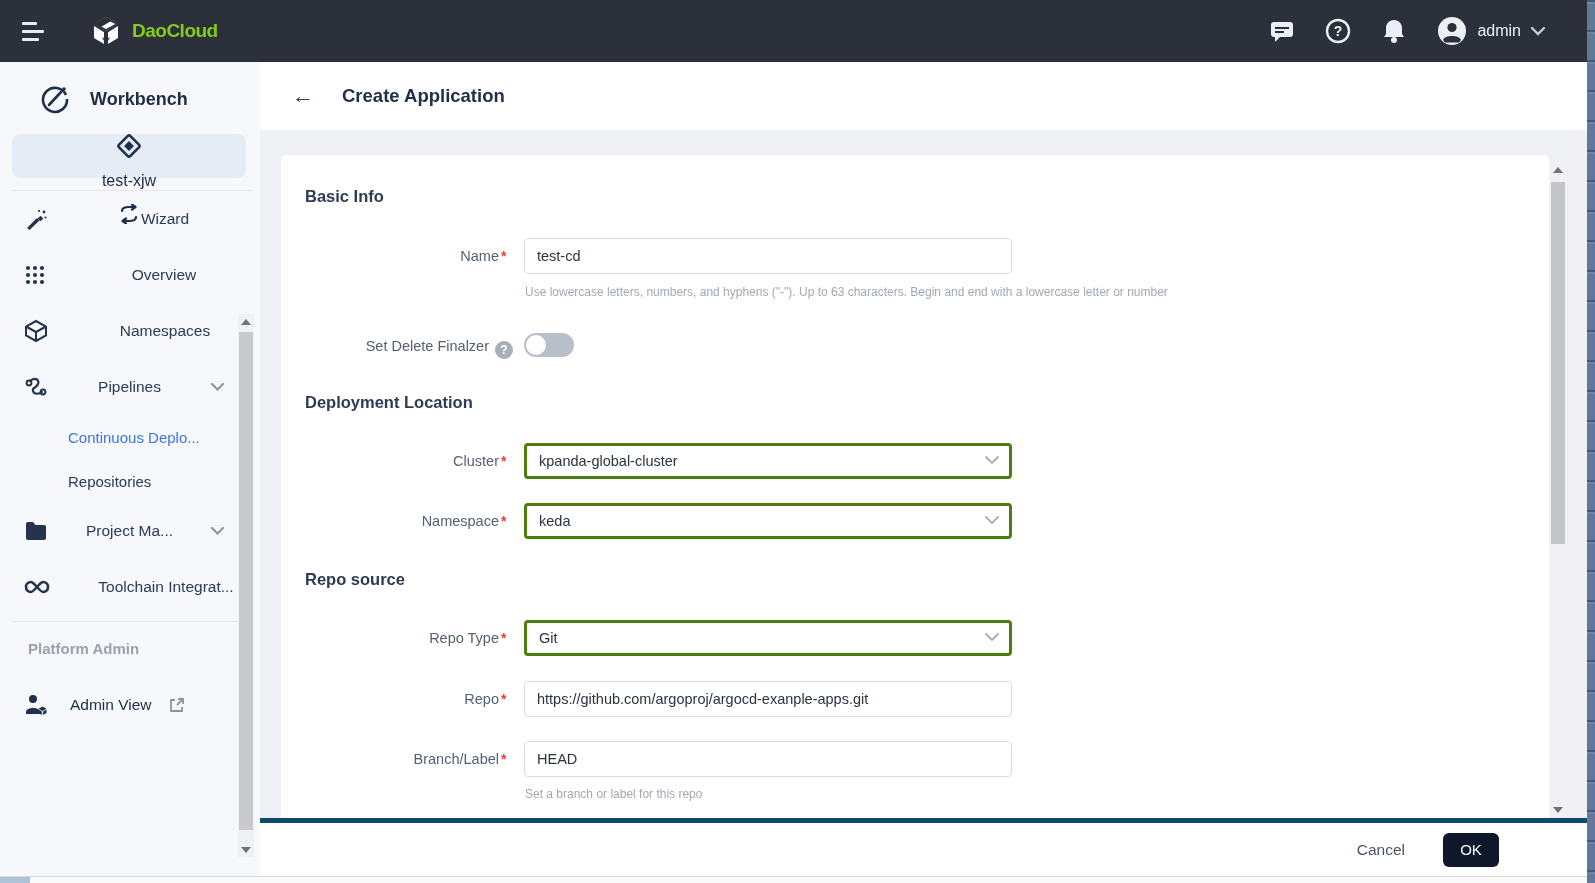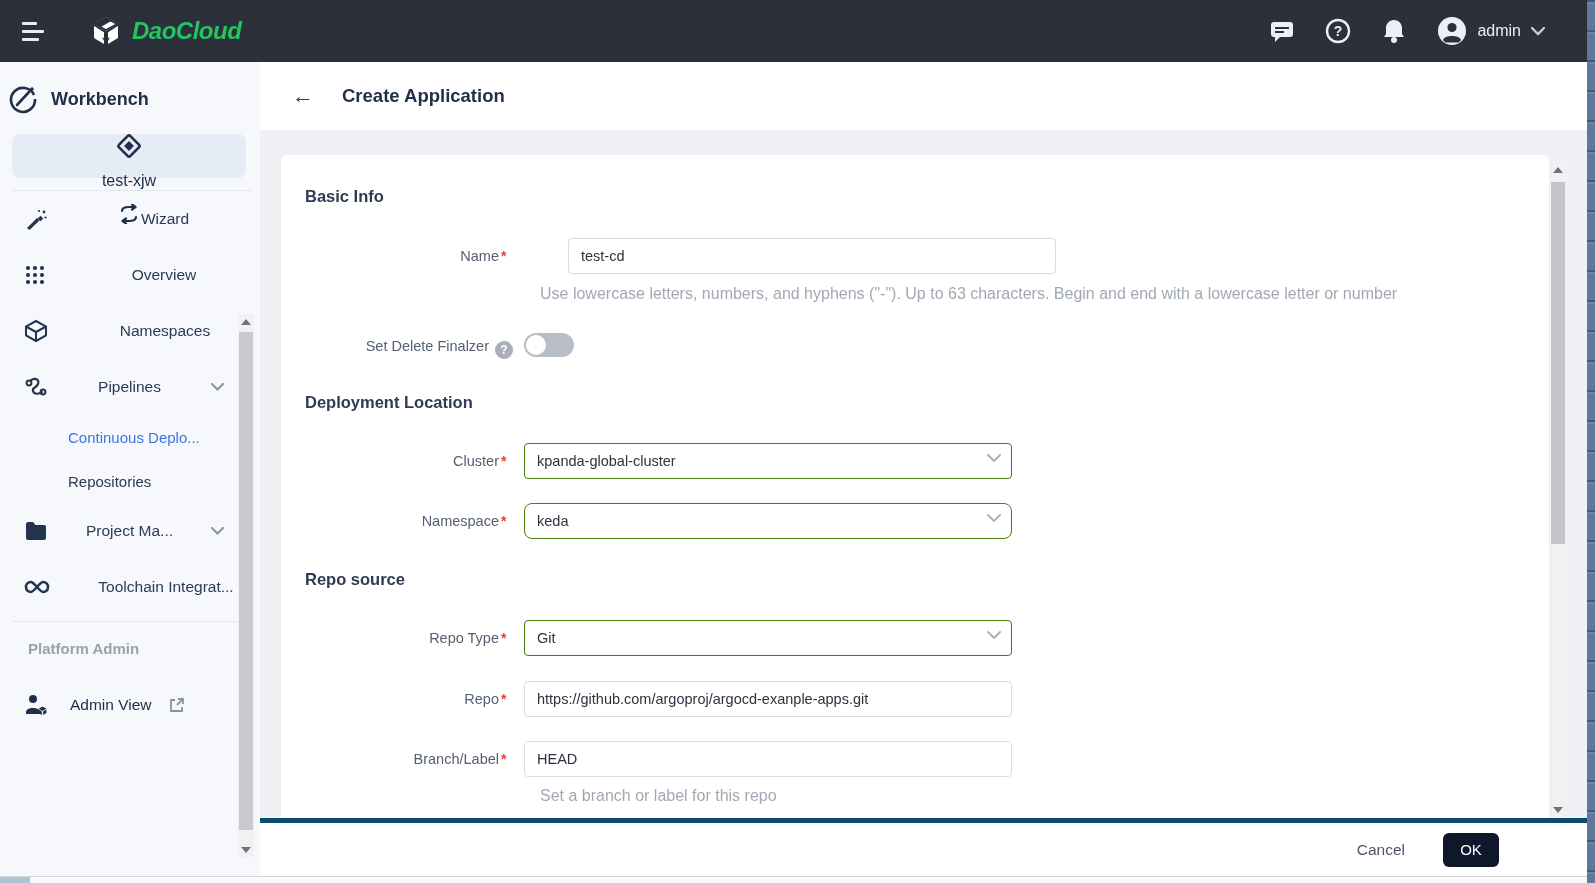--- a/index.html
+++ b/index.html
@@ -13,32 +13,32 @@
   .topbar {
     position:absolute; left:0; top:0; width:1595px; height:62px;
     background:#2b303b; display:flex; align-items:center; z-index:30;
   }
   .hamburger { margin-left:22px; width:26px; height:20px; display:flex; flex-direction:column; justify-content:center; gap:5px; cursor:pointer; }
   .hamburger span { height:3px; background:#e9ecf2; border-radius:1px; }
   .hamburger span:nth-child(1){ width:15px; }
   .hamburger span:nth-child(2){ width:22px; }
   .hamburger span:nth-child(3){ width:17px; }
   .brand { display:flex; align-items:center; gap:10px; margin-left:42px; }
-  .brand-name { color:#22c55e; font-size:24px; font-weight:700; letter-spacing:-0.5px;font-style:italic; }
+  .brand-name { color:#84cc16; font-size:19px; font-weight:700; letter-spacing:-0.5px; }
   .topbar-right { margin-left:auto; display:flex; align-items:center; gap:30px; margin-right:50px; }
   .tb-icon { width:26px; height:26px; display:flex; align-items:center; justify-content:center; cursor:pointer; }
   .user { display:flex; align-items:center; gap:10px; cursor:pointer; }
   .user-name { color:#eceff5; font-size:16px; }
 
   
   .sidebar {
     position:absolute; left:0; top:62px; width:260px; height:814px;
     background:#f7f8fb; z-index:20;
   }
-  .wb-header { display:flex; align-items:center; gap:13px; padding:22px 0 18px 8px; }
+  .wb-header { display:flex; align-items:center; gap:20px; padding:22px 0 18px 40px; }
   .wb-title { font-size:18px; font-weight:700; color:#1f2d47; }
   .ws-selector {
     margin:2px 14px 0 12px; height:44px; background:#e6ecf5; border-radius:8px;
     display:flex; align-items:center; padding:0 16px; gap:14px; cursor:pointer;flex-direction:column;
   }
   .ws-name { font-size:16px; color:#20304c; font-weight:500; flex:1; }
   .sb-divider { height:1px; background:#e4e7ec; margin:12px 8px 0 12px; }
   .nav { position:relative; padding-top:0;text-align:center; }
   .nav-item {
     height:56px; display:flex; align-items:center; padding-left:24px; gap:22px;
@@ -78,25 +78,25 @@
   .section-h { position:absolute; left:24px; font-size:16.5px; font-weight:600; color:#2e3b52; }
   .f-label { position:absolute; width:210px; text-align:right; font-size:14.5px; color:#556070; }
   .req { position:absolute; left:220px; color:#ee3d3d; font-size:14px; font-weight:700; }
   .f-input {
     position:absolute; left:243px; width:488px; height:36px;
     border:1px solid #d8dce3; border-radius:4px; background:#fff;
     font-family:"Liberation Sans", sans-serif; font-size:14.5px; color:#2b333e; padding:0 12px; outline:none;
   }
   .f-select {
     position:absolute; left:243px; width:488px; height:36px;
-    border:1px solid #4d7c0f; border-radius:4px; background:#fff;
+    border:3px solid #4d7c0f; border-radius:4px; background:#fff;
     display:flex; align-items:center; padding:0 34px 0 12px; font-size:14.5px; color:#2b333e; cursor:pointer;
   }
   .f-select .sel-chev { position:absolute; right:10px; top:10px; }
-  .hint { position:absolute; left:259px; font-size:16px; color:#a2a8b3; }
+  .hint { position:absolute; left:244px; font-size:12px; color:#a2a8b3; }
   .toggle { position:absolute; left:243px; width:50px; height:24px; background:#b9bfc9; border-radius:12px; cursor:pointer; }
   .toggle .knob { position:absolute; left:2px; top:2px; width:20px; height:20px; background:#ffffff; border-radius:50%; }
   .help-dot { display:inline-flex; width:18px; height:18px; background:#a9aeb9; border-radius:50%; color:#fff; font-size:12px; font-weight:700; align-items:center; justify-content:center; vertical-align:-3px; margin-left:6px; cursor:pointer; }
   .finalzer-label { position:absolute; left:0; width:232px; text-align:right; font-size:14.5px; color:#556070; }
 
   
   .form-scroll { position:absolute; left:1549px; top:162px; width:18px; height:655px; background:#f1f1f3; z-index:15; }
   .fs-thumb { position:absolute; left:2px; top:20px; width:14px; height:362px; background:#c4c5c8; cursor:pointer; }
   .fs-btn { position:absolute; left:0; width:18px; height:15px; display:flex; align-items:center; justify-content:center; background:#f1f1f3; cursor:pointer; }
 
@@ -342,21 +342,21 @@
   <h1 class="page-title">Create Application</h1>
 </div>
 
 <div class="content">
   <div class="card">
 
     <div class="section-h" style="top:32px;">Basic Info</div>
 
     <label class="f-label" style="top:93px;">Name</label>
     <span class="req" style="top:93px;">*</span>
-    <input class="f-input" style="top: 83px; margin-left: 44px;" type="text" value="test-cd">
+    <input class="f-input" style="top: 83px;" type="text" value="test-cd">
     <div class="hint" style="top:130px;">Use lowercase letters, numbers, and hyphens ("-"). Up to 63 characters. Begin and end with a lowercase letter or number</div>
 
     <div class="finalzer-label" style="top:183px;">
       <span>Set Delete Finalzer</span><span class="help-dot">?</span>
     </div>
     <div class="toggle" style="top:178px;">
       <div class="knob"></div>
     </div>
 
     <div class="section-h" style="top:238px;">Deployment Location</div>
@@ -367,21 +367,21 @@
       <span>kpanda-global-cluster</span>
       <span class="sel-chev">
         <svg width="14" height="9" viewBox="0 0 14 9">
             <polyline points="1,1 7,7 13,1" fill="none" stroke="#a8adb8" stroke-width="1.8" stroke-linecap="round"></polyline>
           </svg>
       </span>
     </div>
 
     <label class="f-label" style="top:358px;">Namespace</label>
     <span class="req" style="top:358px;">*</span>
-    <div class="f-select" style="top:348px;border-radius:8px;">
+    <div class="f-select" style="top:348px;">
       <span>keda</span>
       <span class="sel-chev">
         <svg width="14" height="9" viewBox="0 0 14 9">
             <polyline points="1,1 7,7 13,1" fill="none" stroke="#a8adb8" stroke-width="1.8" stroke-linecap="round"></polyline>
           </svg>
       </span>
     </div>
 
     <div class="section-h" style="top:415px;">Repo source</div>
 

